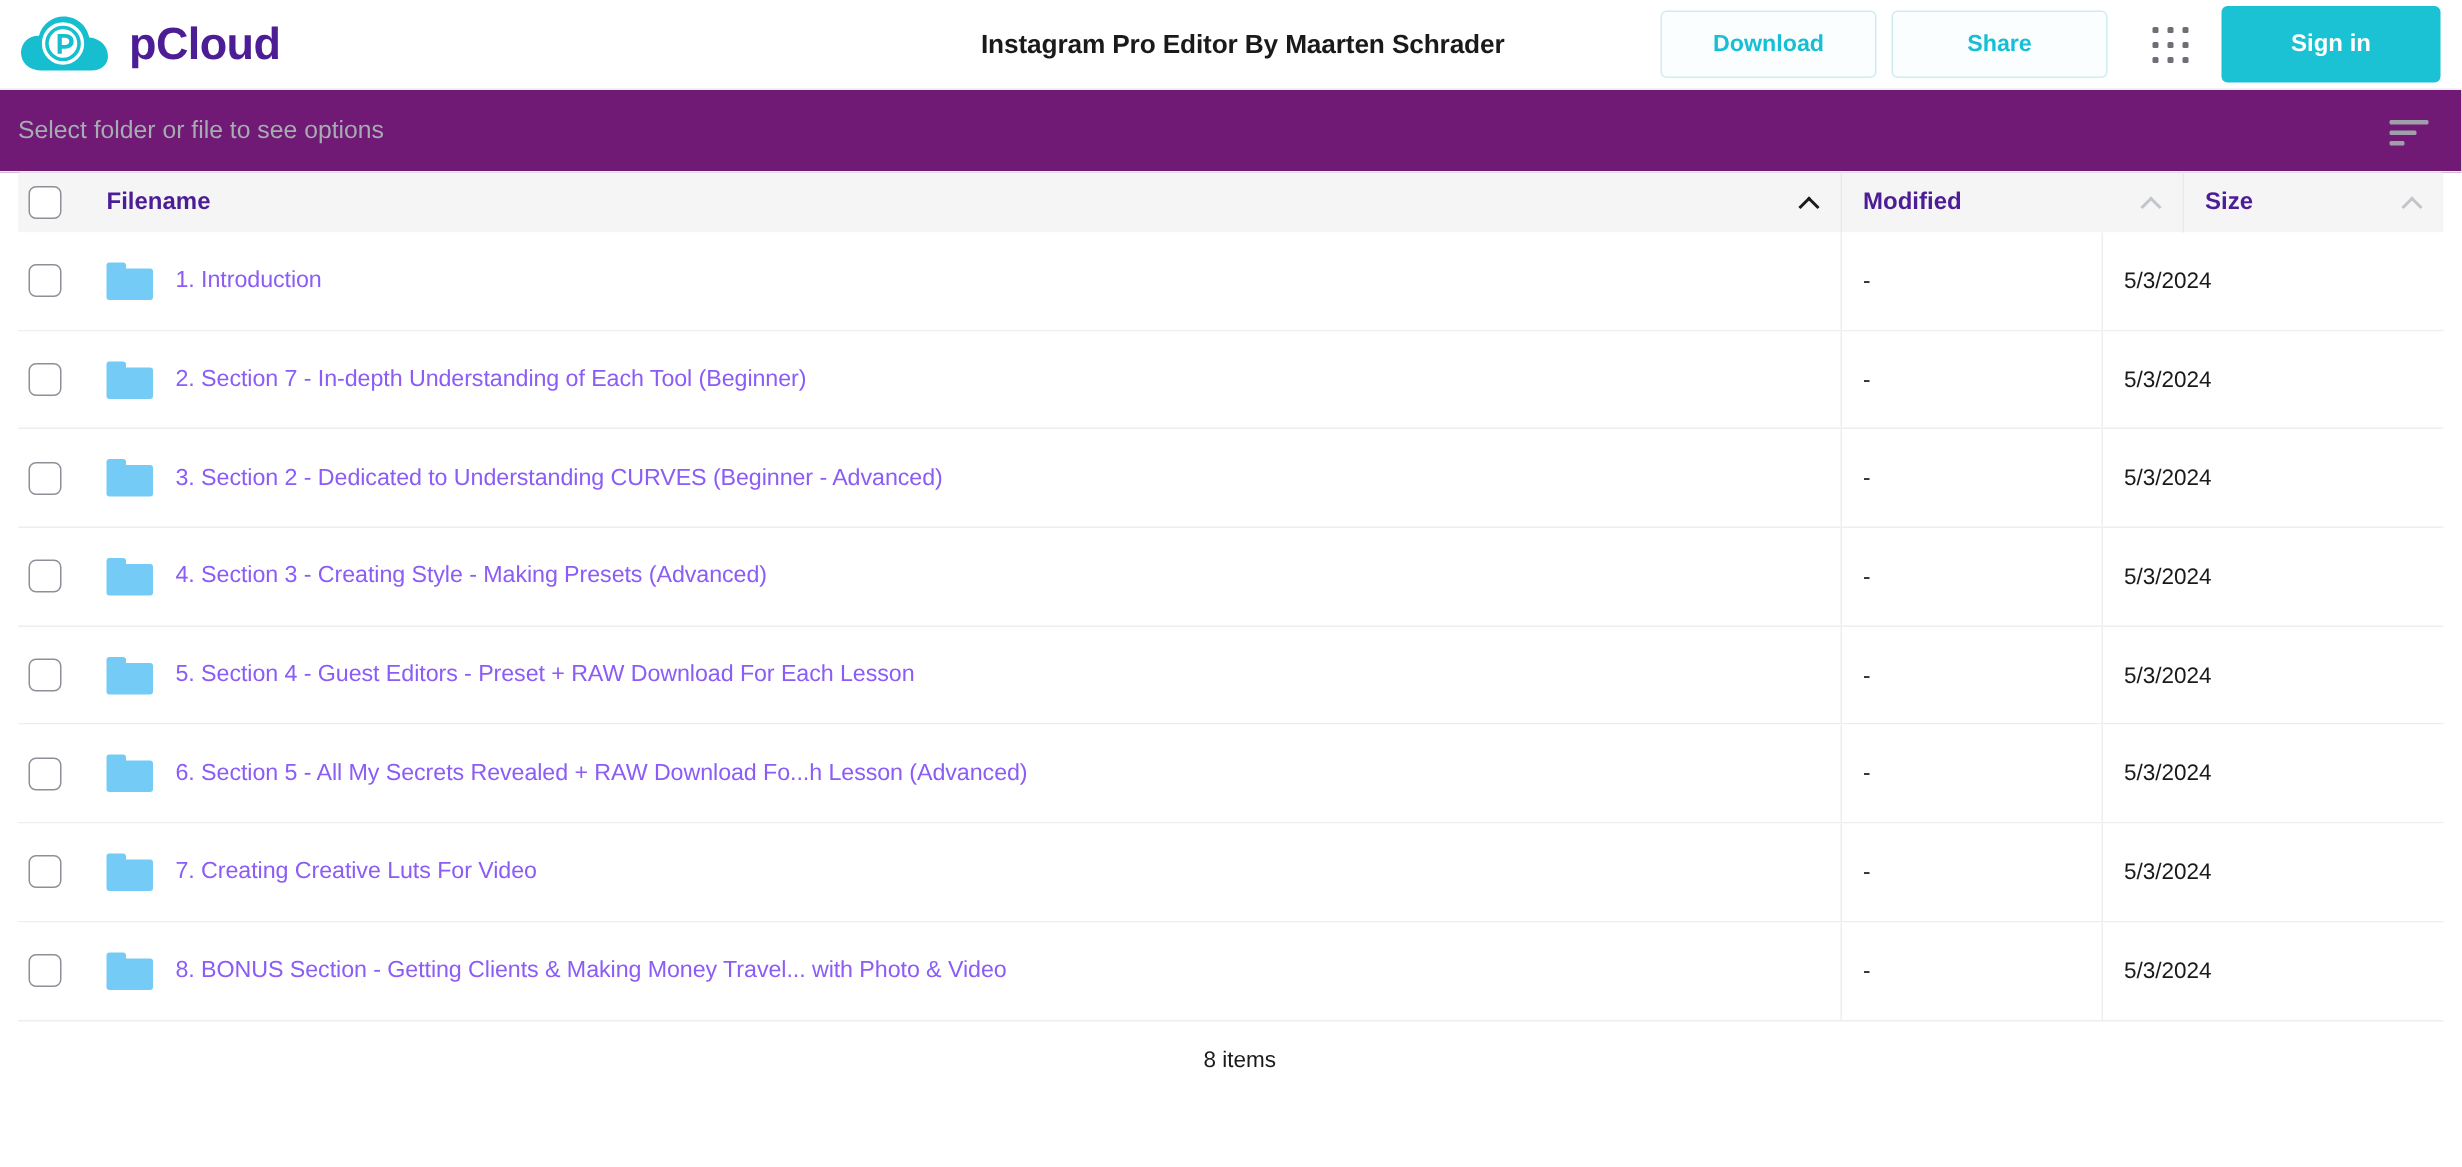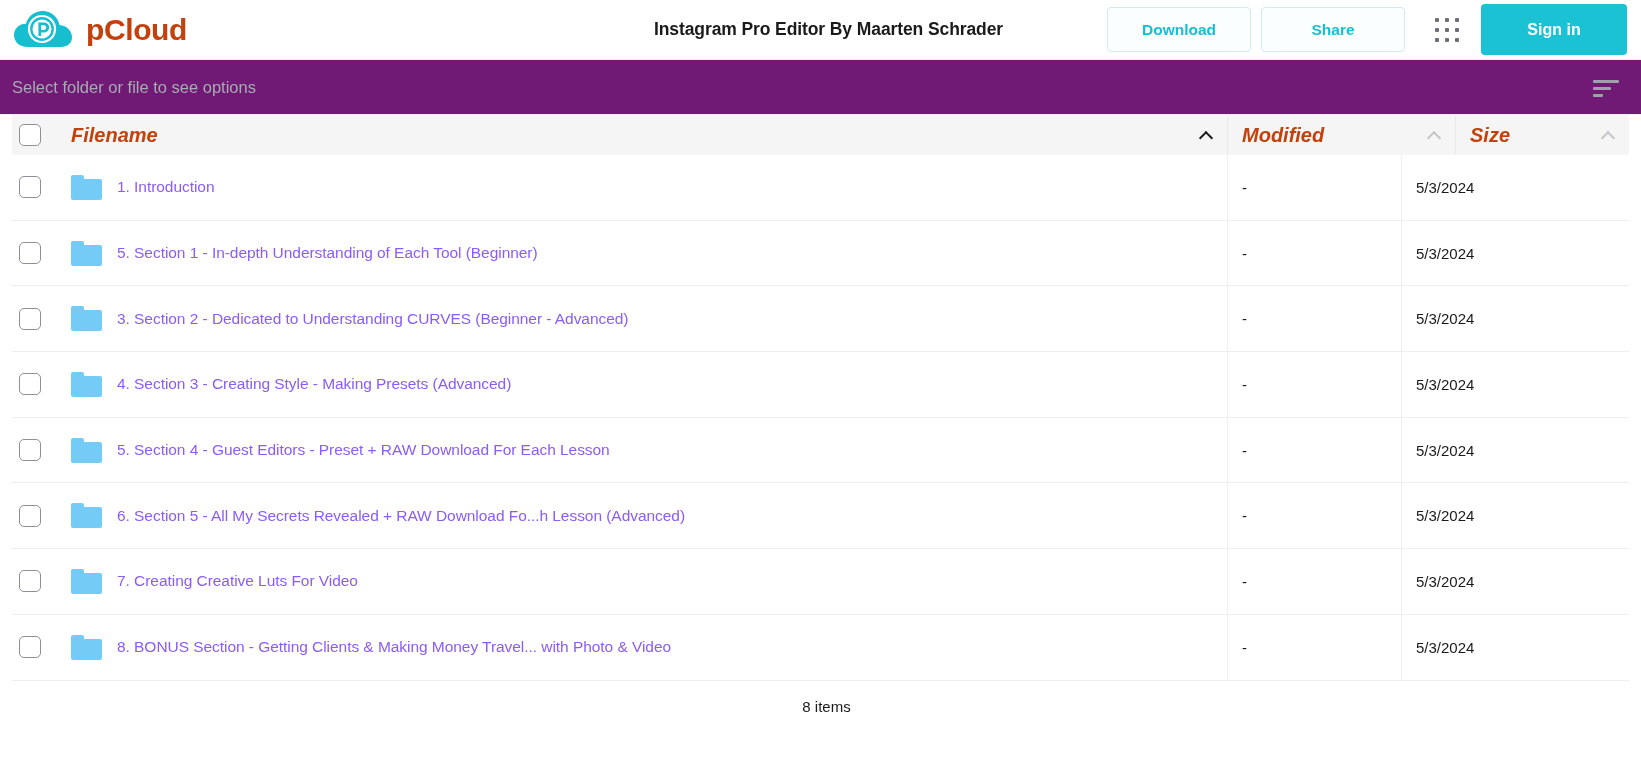--- a/index.html
+++ b/index.html
@@ -26,21 +26,21 @@
   .brand {
     display: flex;
     align-items: center;
     gap: 12px;
     flex: 0 0 auto;
   }
   .brand-logo { width: 62px; height: 42px; display: block; }
   .brand-name {
     font-size: 30px;
     font-weight: bold;
-    color: #c2410c;
+    color: #4c1d95;
     letter-spacing: -0.4px;
     line-height: 1;
   }
 
   .header-title {
     position: absolute;
     left: 16px; right: 0;
     text-align: center;
     font-size: 17.5px;
     font-weight: bold;
@@ -158,24 +158,23 @@
     align-items: center;
     height: 40px;
     background: #f5f5f5;
     margin: 0 12px;
     border-radius: 2px;
   }
   .th {
     display: flex;
     align-items: center;
     height: 40px;
-    font-size: 20px;
-    color: #c2410c;
+    font-size: 16px;
+    color: #4c1d95;
     font-weight: bold;
-    font-style: italic;
   }
   .th-check {
     width: 46px;
     flex: 0 0 46px;
     justify-content: flex-start;
     padding-left: 7px;
   }
   .th-name {
     flex: 1 1 auto;
     padding-left: 13px;
@@ -399,21 +398,21 @@
       </div>
       <div class="row">
         <div class="cell c-check">
           <span class="checkbox"></span>
         </div>
         <div class="cell c-name">
           <span class="folder-icon">
             <span class="tab"></span>
             <span class="body"></span>
           </span>
-          <span class="fname">5. Section 1 - In-depth Understanding of Each Tool (Beginner)</span>
+          <span class="fname">2. Section 7 - In-depth Understanding of Each Tool (Beginner)</span>
         </div>
         <div class="cell c-size">
           <span>-</span>
         </div>
         <div class="cell c-mod">
           <span>5/3/2024</span>
         </div>
       </div>
       <div class="row">
         <div class="cell c-check">

